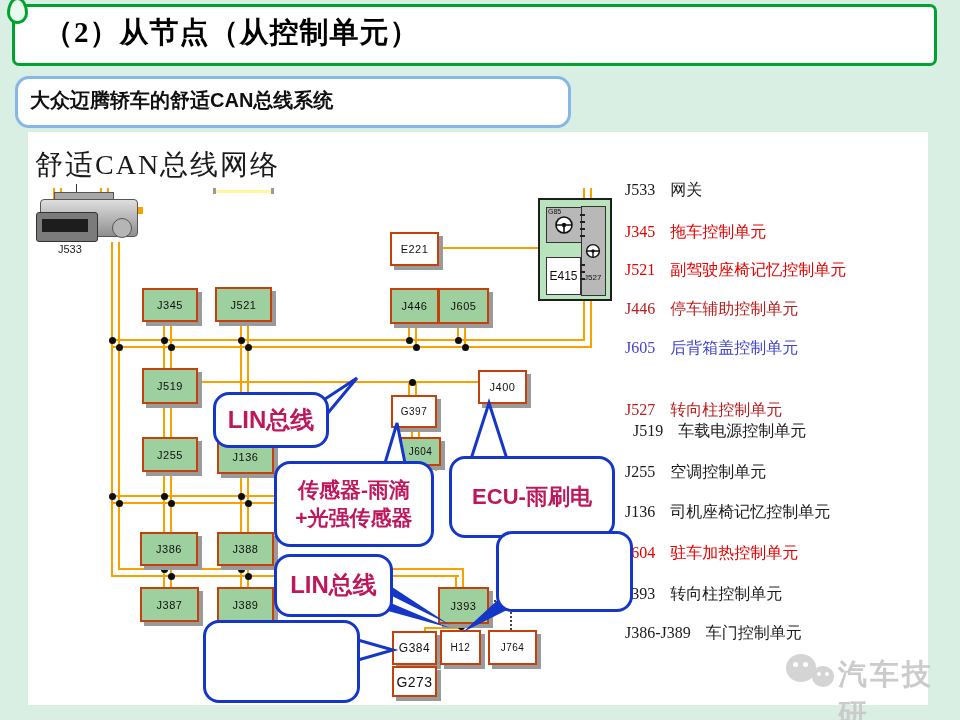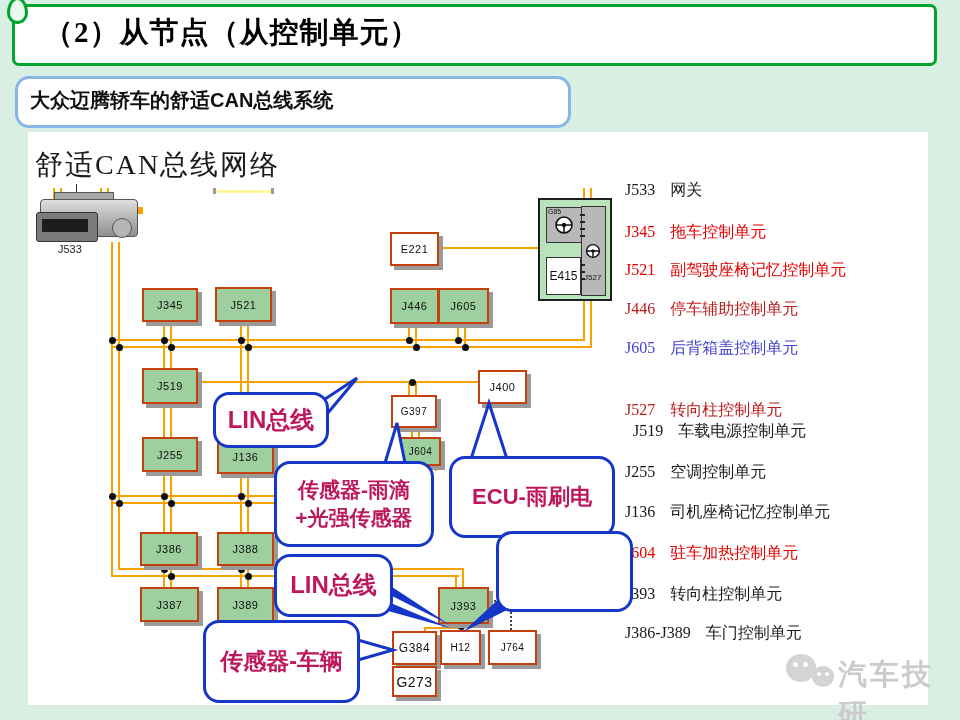--- a/index.html
+++ b/index.html
@@ -156,21 +156,20 @@
 </div>
 <div class="callout" style="left:449px;top:456px;width:160px;height:76px;font-size:22px">
   <span>ECU-雨刷电</span>
 </div>
 <div class="callout" style="left:496px;top:531px;width:131px;height:75px;font-size:23px">
 </div>
 <div class="callout" style="left:274px;top:554px;width:113px;height:57px;font-size:24px">
   <span>LIN总线</span>
 </div>
 <div class="callout" style="left:203px;top:620px;width:151px;height:77px;font-size:23px">
-  <span>传感器-车辆</span>
 </div>
 
 <div class="lrow" style="top: 180px; color: rgb(26, 26, 26);"><span class="lcode">J533</span><span>网关</span></div>
 <div class="lrow" style="top: 222px; color: rgb(230, 0, 0);"><span class="lcode">J345</span><span>拖车控制单元</span></div>
 <div class="lrow" style="top: 260px; color: rgb(230, 0, 0);"><span class="lcode">J521</span><span>副驾驶座椅记忆控制单元</span></div>
 <div class="lrow" style="top: 299px; color: #b91c1c;"><span class="lcode">J446</span><span>停车辅助控制单元</span></div>
 <div class="lrow" style="top: 338px; color: rgb(68, 68, 204);"><span class="lcode">J605</span><span>后背箱盖控制单元</span></div>
 <div class="lrow" style="top: 400px; color: #b91c1c;"><span class="lcode">J527</span><span>转向柱控制单元</span></div>
 <div class="lrow" style="top: 421px; color: rgb(26, 26, 26); margin-left: 8px;"><span class="lcode">J519</span><span>车载电源控制单元</span></div>
 <div class="lrow" style="top: 462px; color: rgb(26, 26, 26);"><span class="lcode">J255</span><span>空调控制单元</span></div>

